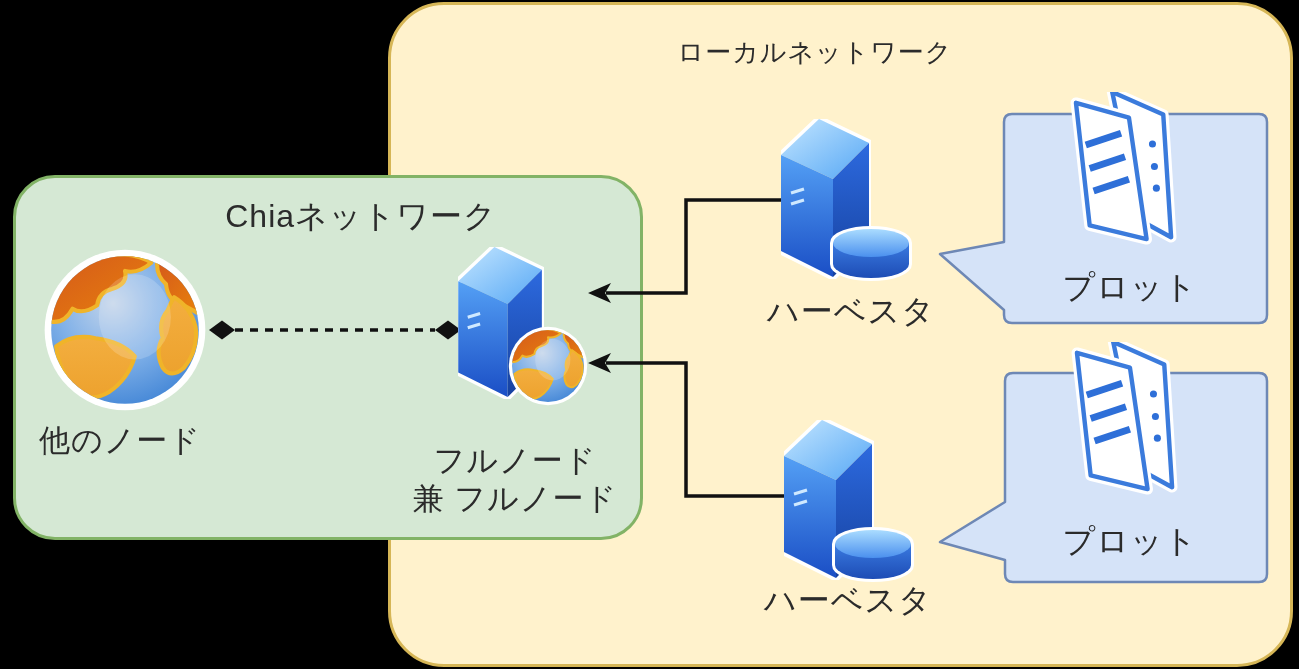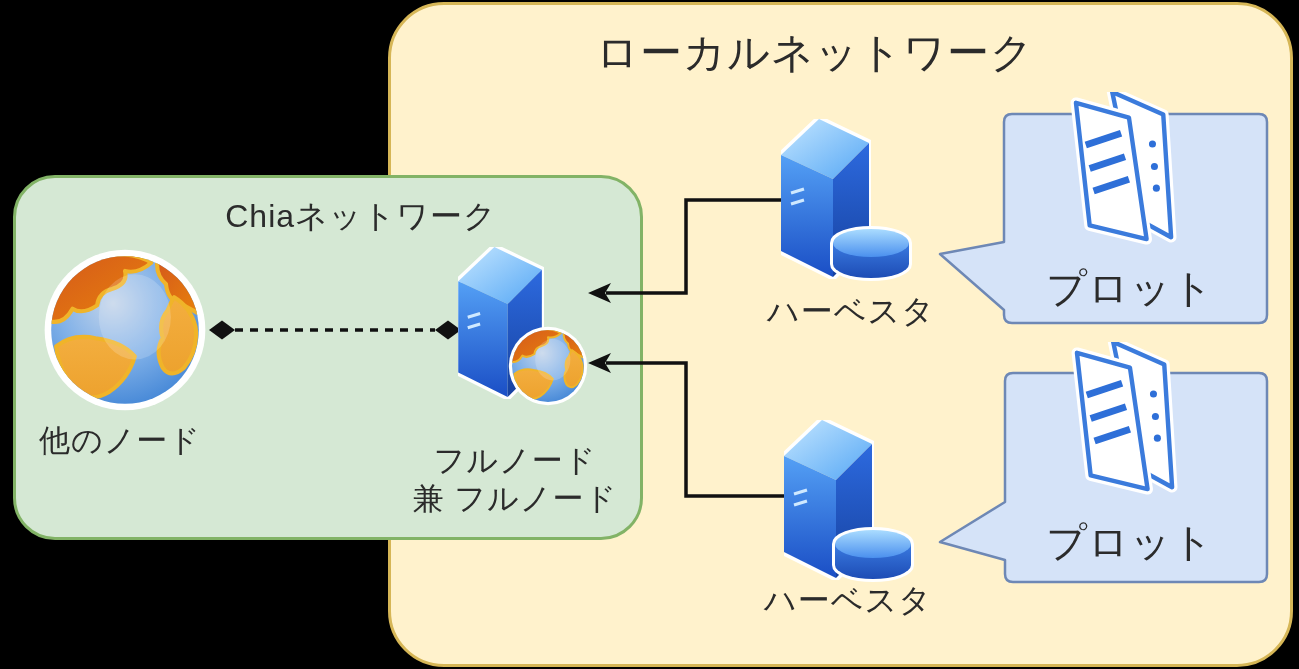--- a/index.html
+++ b/index.html
@@ -27,24 +27,24 @@
     background:var(--chia_network_fill);
     border:3px solid var(--chia_network_border);
     border-radius:42px;
   }
   svg.overlay{position:absolute;left:0;top:0;width:1299px;height:669px;pointer-events:none;}
   .lbl{
     position:absolute;transform:translate(-50%,-50%);
     white-space:nowrap;text-align:center;letter-spacing:1px;
     color:var(--text);line-height:1.22;
   }
-  .lbl-title{font-size:42px;}
+  .lbl-title{font-size:26px;}
   .lbl-32{font-size:32px;}
   .lbl-31{font-size:31px;}
-  .lbl-34{font-size:40px;text-align:right;}
+  .lbl-34{font-size:32px;text-align:right;}
   .stroke-connector{stroke:var(--connector);fill:none;stroke-width:3.5px;}
   .fill-connector{fill:var(--connector);stroke:none;}
   .bubble{fill:var(--plot_bubble_fill);stroke:var(--plot_bubble_border);stroke-width:2.5px;stroke-linejoin:round;}
 </style>
 </head>
 <body>
 
 <div id="stage">
 
   <div class="box box-yellow"></div>

